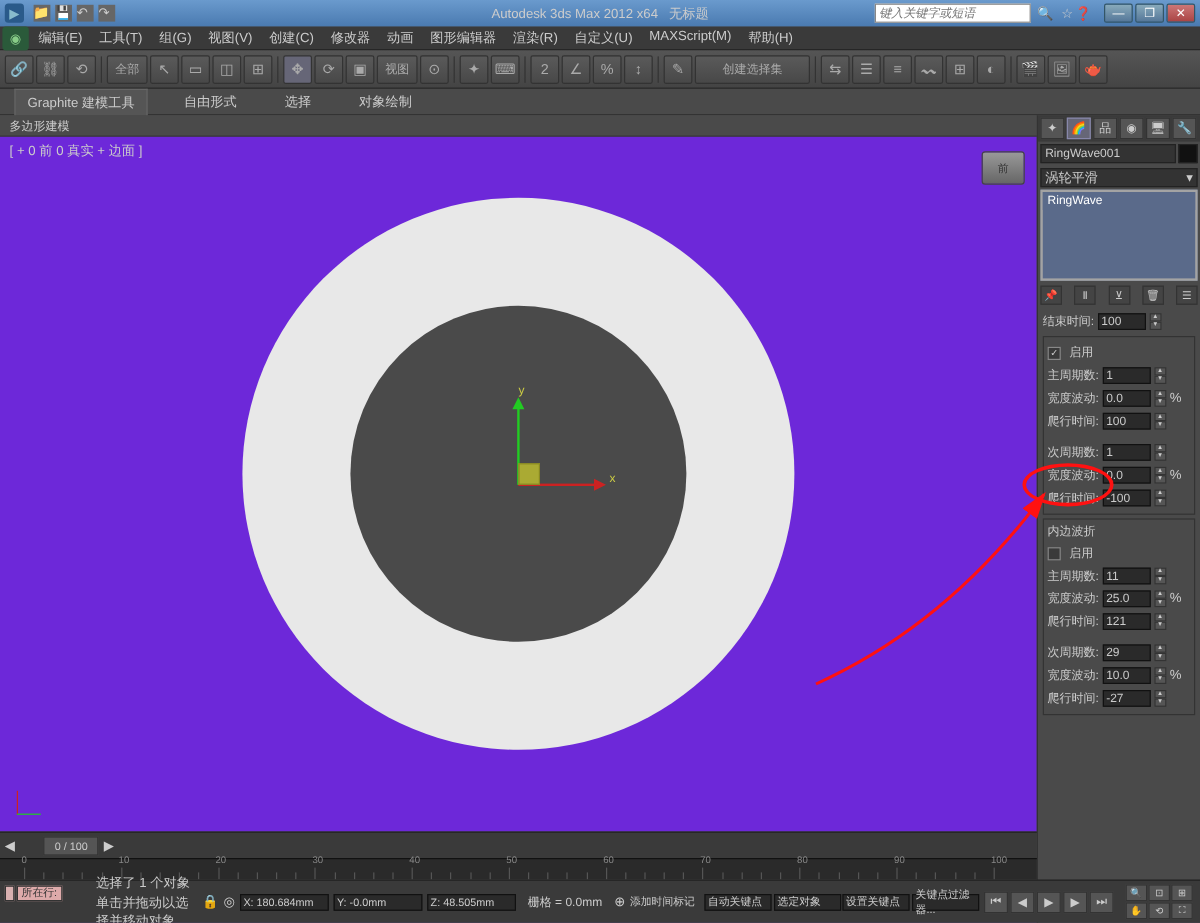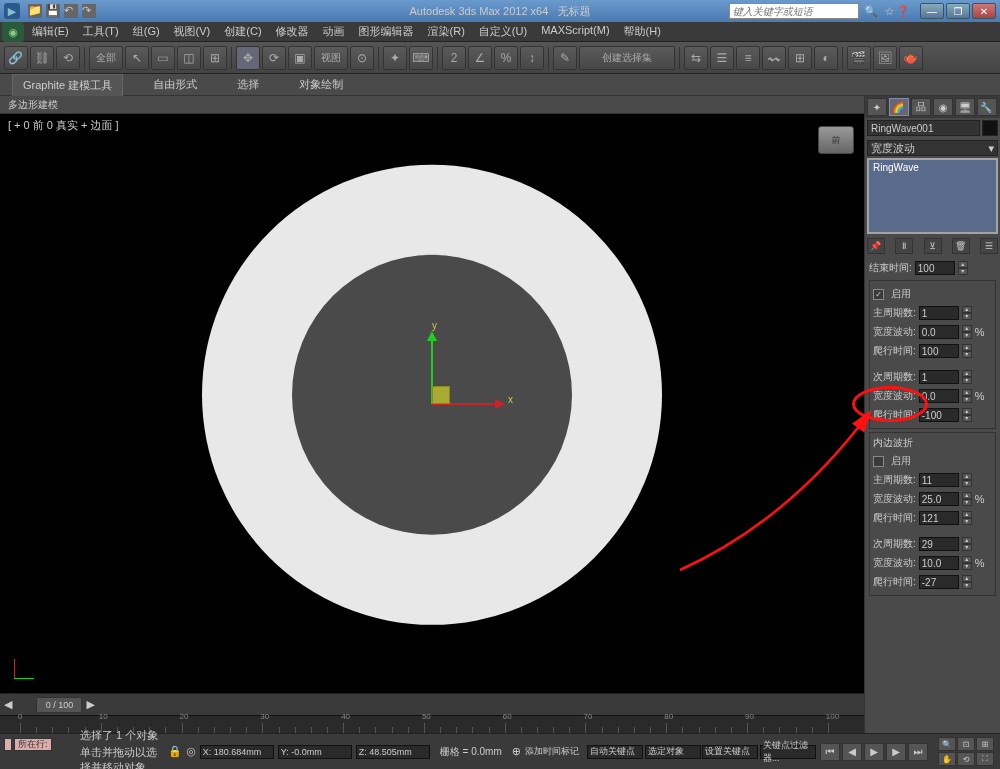--- a/index.html
+++ b/index.html
@@ -18,21 +18,21 @@
 .menubar span{padding:2px 6px;font-size:11px}
 .logo-corner{position:absolute;left:2px;top:22px;width:22px;height:20px;background:#2a5a3a;border-radius:3px;display:flex;align-items:center;justify-content:center;color:#8c8}
 .toolbar{height:32px;background:linear-gradient(#555,#444);border-bottom:1px solid #222;display:flex;align-items:center;padding:0 4px;gap:2px}
 .tbtn{width:24px;height:24px;background:linear-gradient(#5a5a5a,#484848);border:1px solid #333;border-radius:2px;display:flex;align-items:center;justify-content:center;font-size:12px;color:#aaa}
 .tbtn.wide{width:auto;padding:0 6px;font-size:10px}
 .tsep{width:1px;height:22px;background:#333;margin:0 2px}
 .ribbon{height:22px;background:#4a4a4a;display:flex;align-items:center;padding:0 12px;gap:20px;border-bottom:1px solid #333}
 .ribbon-tab{padding:3px 10px;border:1px solid #666;border-bottom:none;background:#555;font-size:11px}
 .ribbon-tab.plain{border:none;background:none}
 .subbar{height:18px;background:#4a4a4a;padding:0 8px;display:flex;align-items:center;font-size:10px;border-bottom:1px solid #333}
-.workspace{position:absolute;top:114px;left:0;right:136px;bottom:76px;background:#000000}
+.workspace{position:absolute;top:114px;left:0;right:136px;bottom:76px;background:#6d28d9}
 .vp-label{position:absolute;top:4px;left:8px;font-size:11px;color:#ccc}
 .viewcube{position:absolute;top:12px;right:10px;width:36px;height:28px;background:linear-gradient(#999,#666);border:1px solid #444;border-radius:3px;display:flex;align-items:center;justify-content:center;color:#333;font-size:9px}
 .ring{position:absolute;top:50%;left:50%;width:460px;height:460px;transform:translate(-50%,-52%)}
 .ring-outer{width:100%;height:100%;border-radius:50%;background:#e8e8e8}
 .ring-inner{position:absolute;top:50%;left:50%;width:280px;height:280px;transform:translate(-50%,-50%);border-radius:50%;background:#4a4a4a}
 .gizmo{position:absolute;top:50%;left:50%;transform:translate(-50%,-52%)}
 .axis-y{position:absolute;width:2px;height:70px;background:#2c2;left:-1px;top:-70px}
 .axis-y::before{content:"";position:absolute;top:-8px;left:-4px;border:5px solid transparent;border-bottom:10px solid #2c2}
 .axis-x{position:absolute;height:2px;width:70px;background:#c22;top:-1px;left:0}
 .axis-x::before{content:"";position:absolute;right:-8px;top:-4px;border:5px solid transparent;border-left:10px solid #c22}
@@ -210,21 +210,21 @@
     <div>品</div>
     <div>◉</div>
     <div>🖥</div>
     <div>🔧</div>
   </div>
   <div class="cp-namerow">
     <div class="cp-name">RingWave001</div>
     <div class="cp-color"></div>
   </div>
   <div class="cp-drop">
-      <span>宽度波动</span>
+      <span>涡轮平滑</span>
       <span>▾</span>
     </div>
   <div class="mod-stack">
     <div class="mod-stack-item">RingWave</div>
   </div>
   <div class="stack-btns">
     <div>📌</div>
     <div>Ⅱ</div>
     <div>⊻</div>
     <div>🗑</div>

